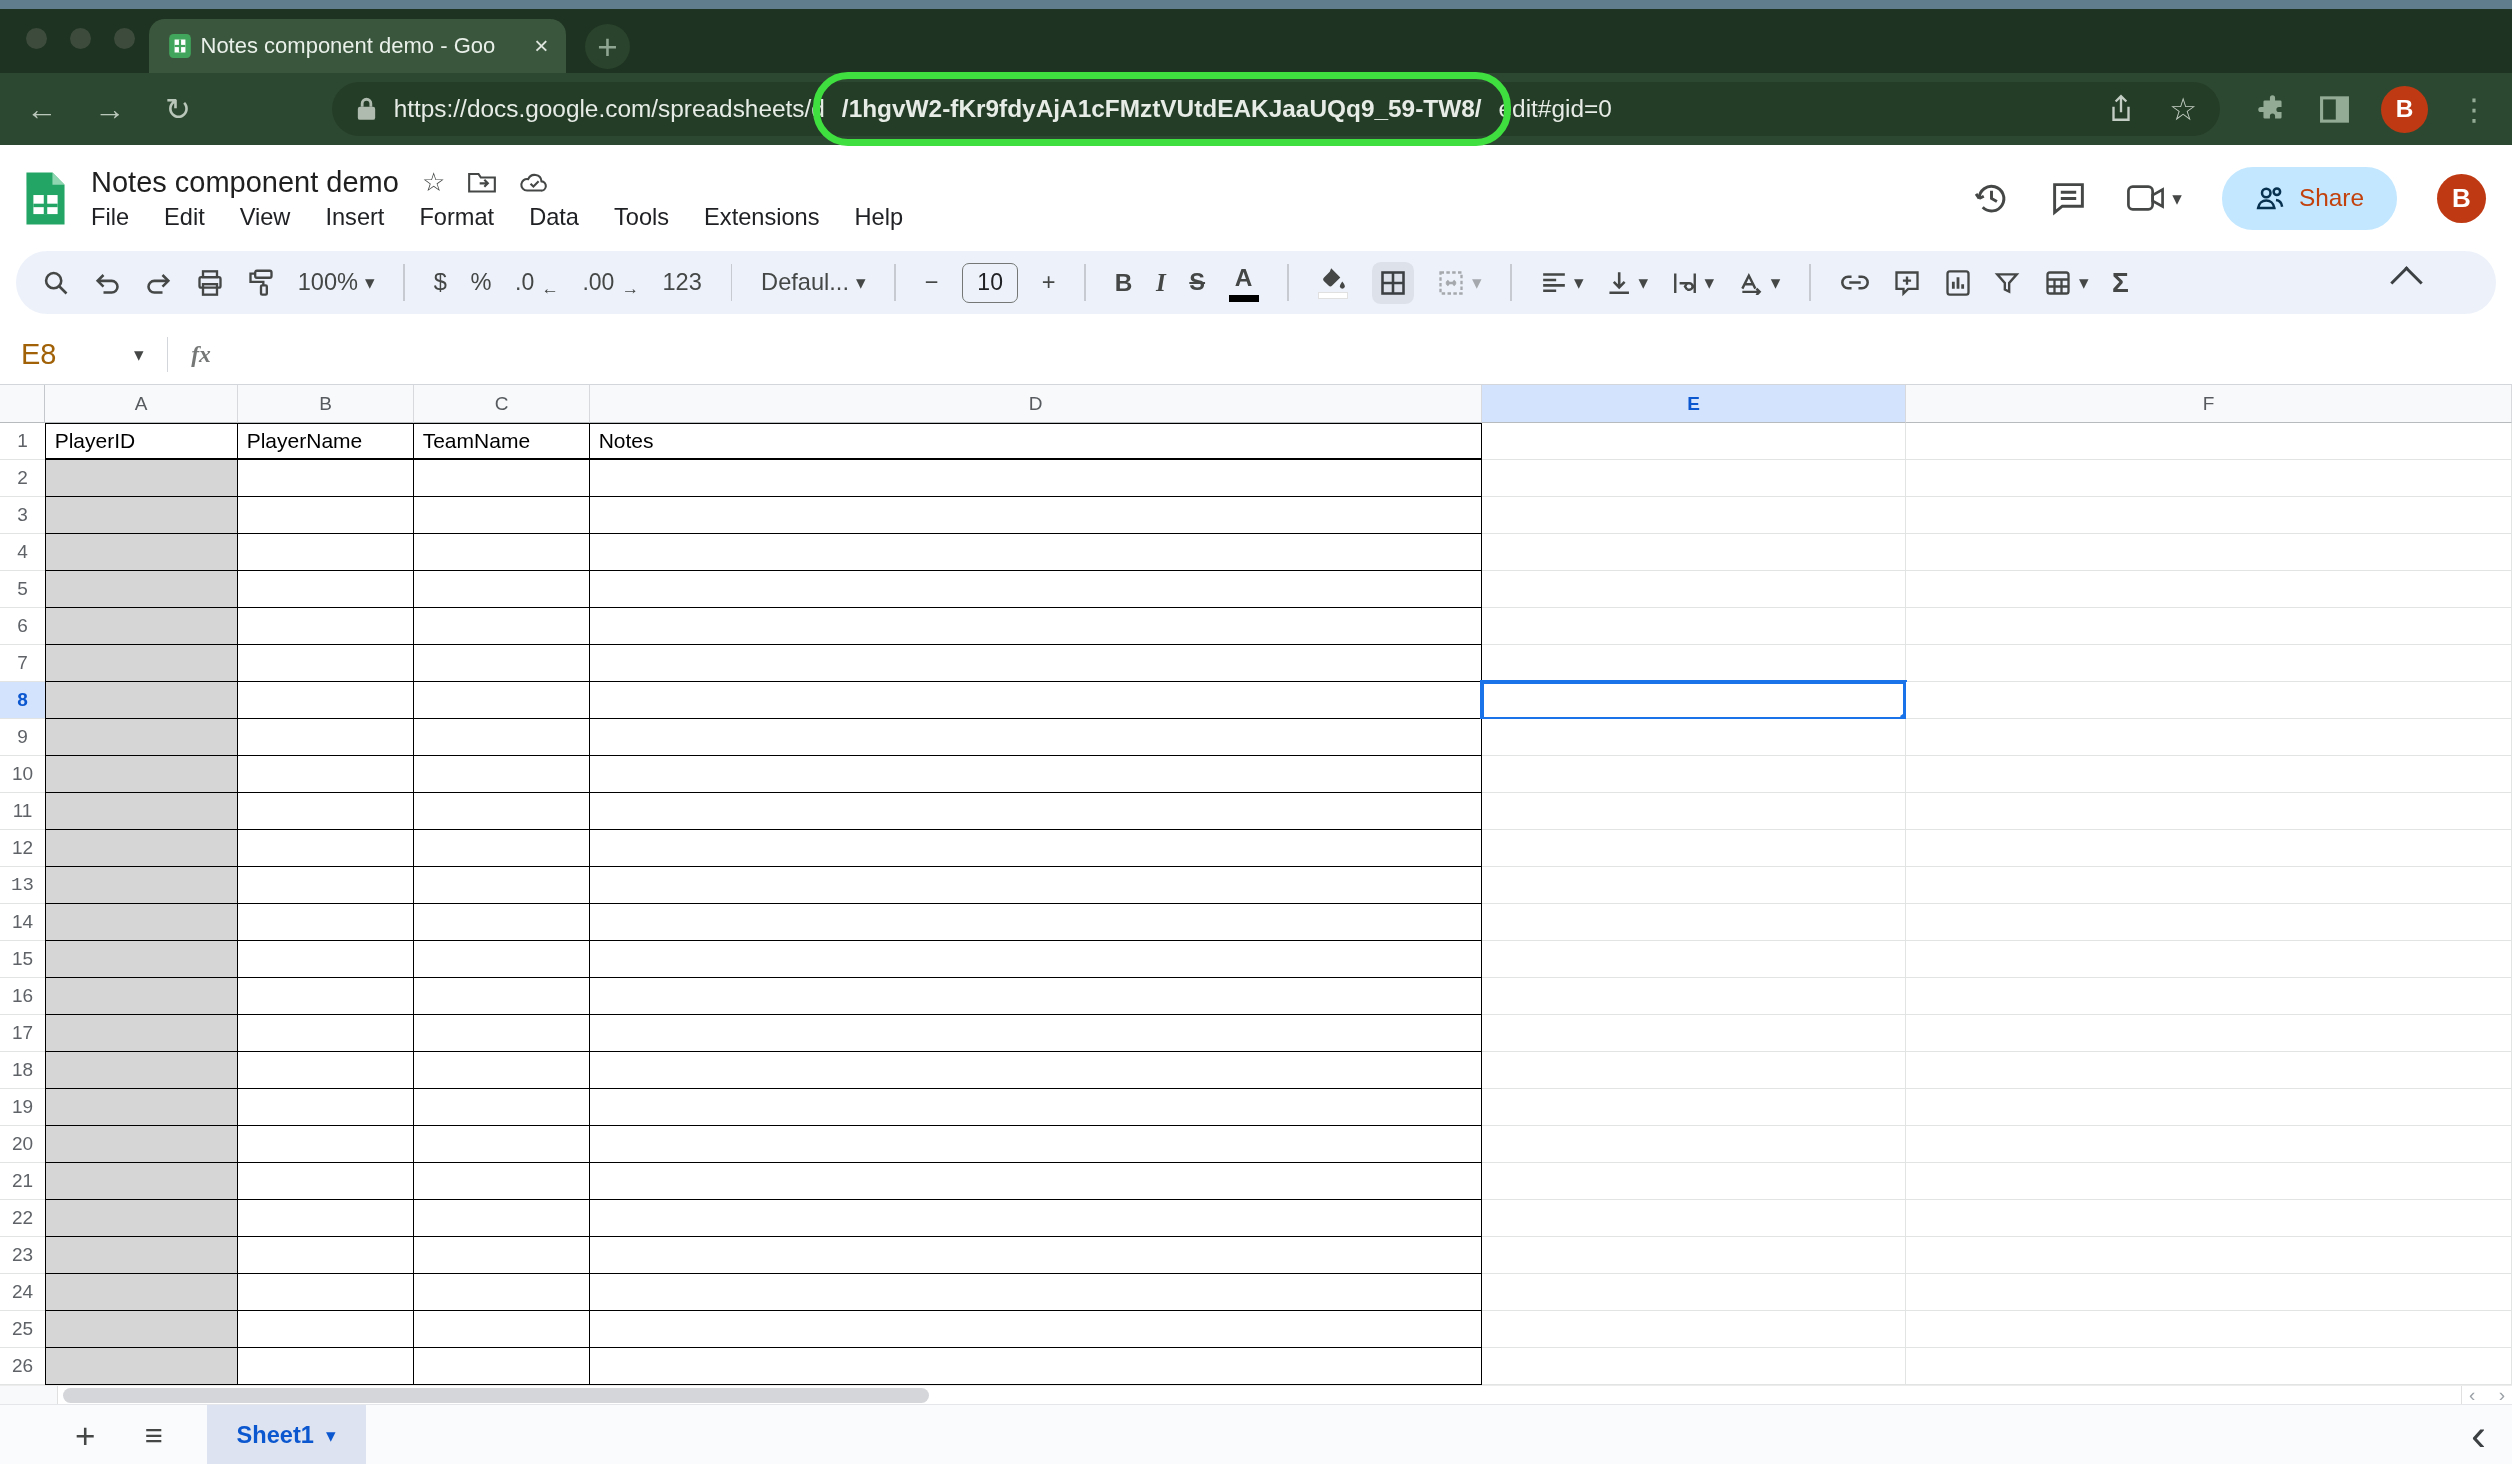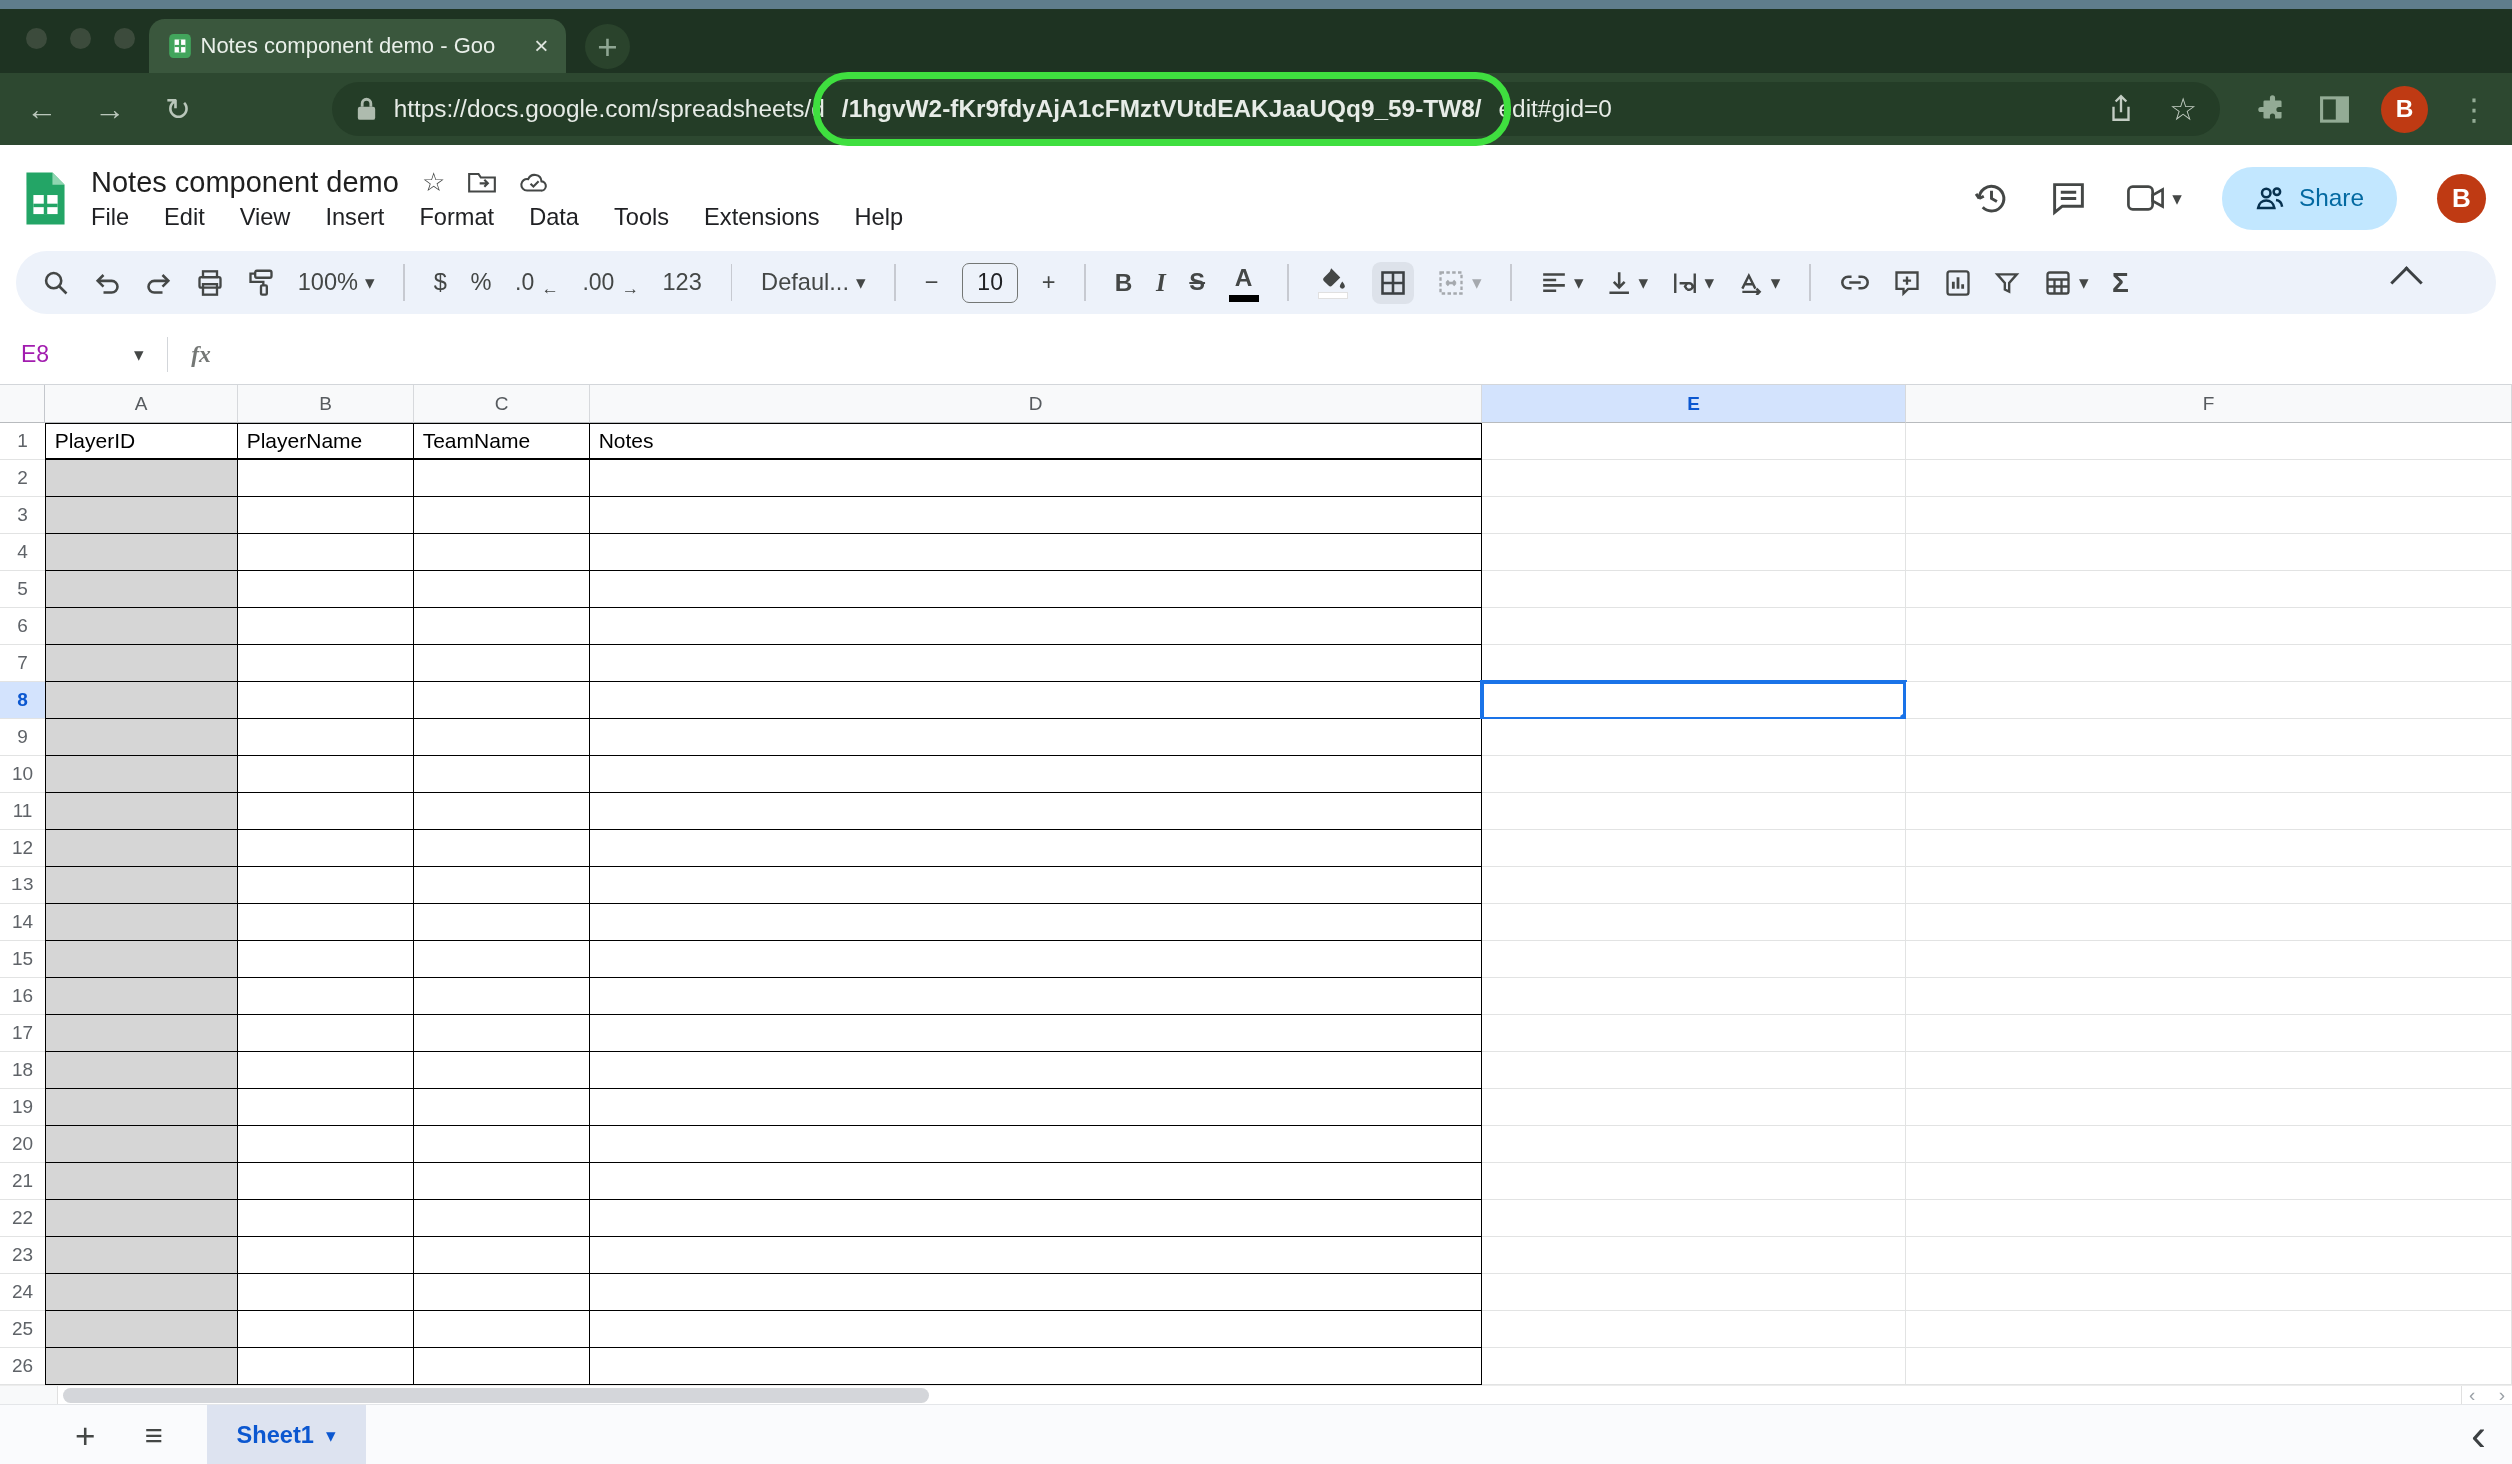--- a/index.html
+++ b/index.html
@@ -40,21 +40,21 @@
   .logo { width:45px; height:59px; flex:0 0 auto; }
   .head-text { margin-left:23px; display:flex; flex-direction:column; justify-content:center; gap:5.2px; }
   .title-row { display:flex; align-items:center; gap:23px; }
   .doc-title { font-size:29px; color:#1f1f1f; }
   .t-ic { color:#444746; font-size:26px; line-height:1; }
   .menu-row { display:flex; gap:35px; font-size:23.6px; color:#202124; }
   .head-right { margin-left:auto; display:flex; align-items:center; gap:40px; }
   .hd-ic { color:#444746; }
   .caret { color:#444746; font-size:19px; }
   .share-btn { height:63px; background:#c2e7ff; border-radius:31px; display:flex; align-items:center;
-    gap:14px; padding:0 33px; color:#0369a1; font-size:24.4px; font-weight:500; }
+    gap:14px; padding:0 33px; color:#c2410c; font-size:24.4px; font-weight:500; }
   .avatar-lg { width:49px; height:49px; border-radius:50%; background:#bf3a13; color:#fff;
     display:flex; align-items:center; justify-content:center; font-size:26px; font-weight:700; }
 
   
   .toolbar { height:75px; background:#fff; padding:0 15.7px; }
   .pill { height:63px; background:#edf2fa; border-radius:31px; display:flex; align-items:center;
     padding:0 26px; gap:23.6px; color:#444746; }
   .tb { font-size:23.6px; color:#444746; display:flex; align-items:center; gap:7px; white-space:nowrap; }
   .tb b { font-weight:700; font-size:24.4px; }
   .tb .it { font-style:italic; font-family:"Liberation Serif", serif; font-weight:700; font-size:25px; }
@@ -68,21 +68,21 @@
   .chip-active { background:#dde2ea; border-radius:8.7px; padding:7px; }
   .disabled { opacity:.42; }
   .num-dec { position:relative; font-size:23px; }
   .num-dec small { font-size:17.5px; position:relative; top:5.2px; }
   .collapse-ch { margin-left:auto; width:23px; height:23px; border-left:3.5px solid #3c4043;
     border-top:3.5px solid #3c4043; transform:rotate(45deg); margin-right:52px; }
 
   
   .formulabar { height:61px; background:#fff; display:flex; align-items:center; padding:0 21px;
     border-bottom:1.7px solid #d3d6da; }
-  .namebox { width:113px; font-size:23px; color:#a21caf; }
+  .namebox { width:113px; font-size:29px; color:#a16207; }
   .fx { font-style:italic; color:#747775; font-size:23.6px; font-family:"Liberation Serif", serif;
     font-weight:700; margin-left:23px; }
   .vsep { width:1.7px; height:35px; background:#d3d6da; margin-left:23px; }
 
   
   #grid { background:#fff; }
   .grid-colheaders { display:flex; height:38px; }
   .corner { width:45px; background:#f8f9fa; border-bottom:1.7px solid #b8bbbe; border-right:1.7px solid #c4c7cc; }
   .colh { background:#f8f9fa; border-bottom:1.7px solid #b8bbbe; border-right:1.7px solid #d7d9dc;
     display:flex; align-items:center; justify-content:center; font-size:19px; color:#575b5f; }

